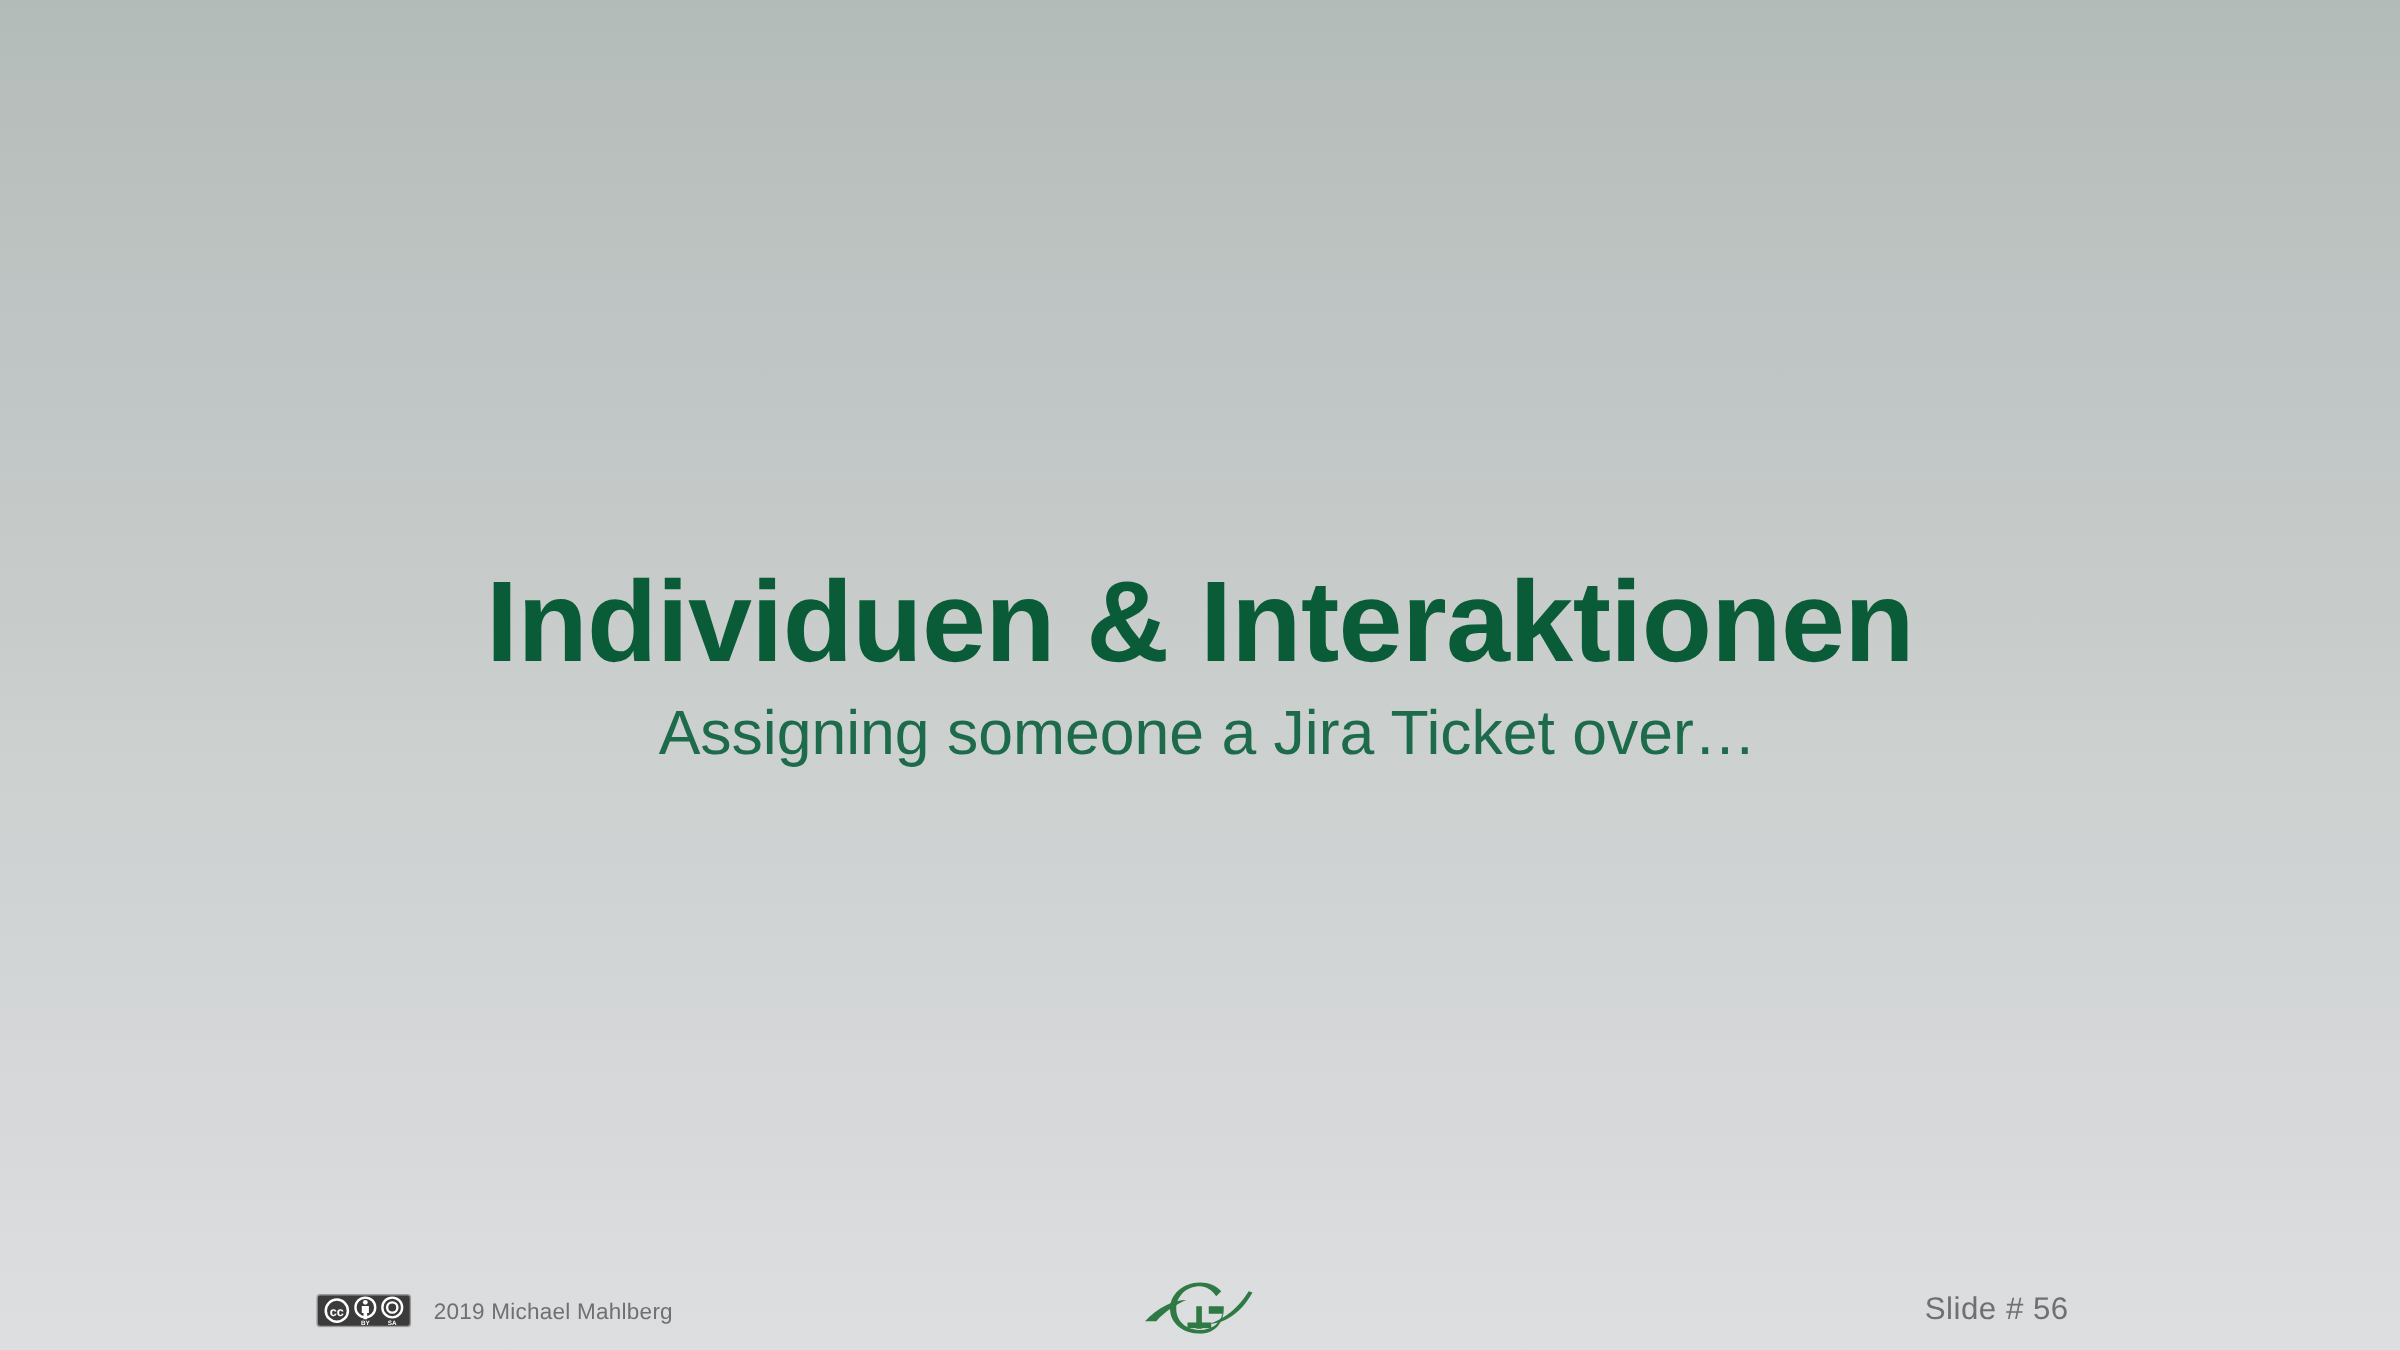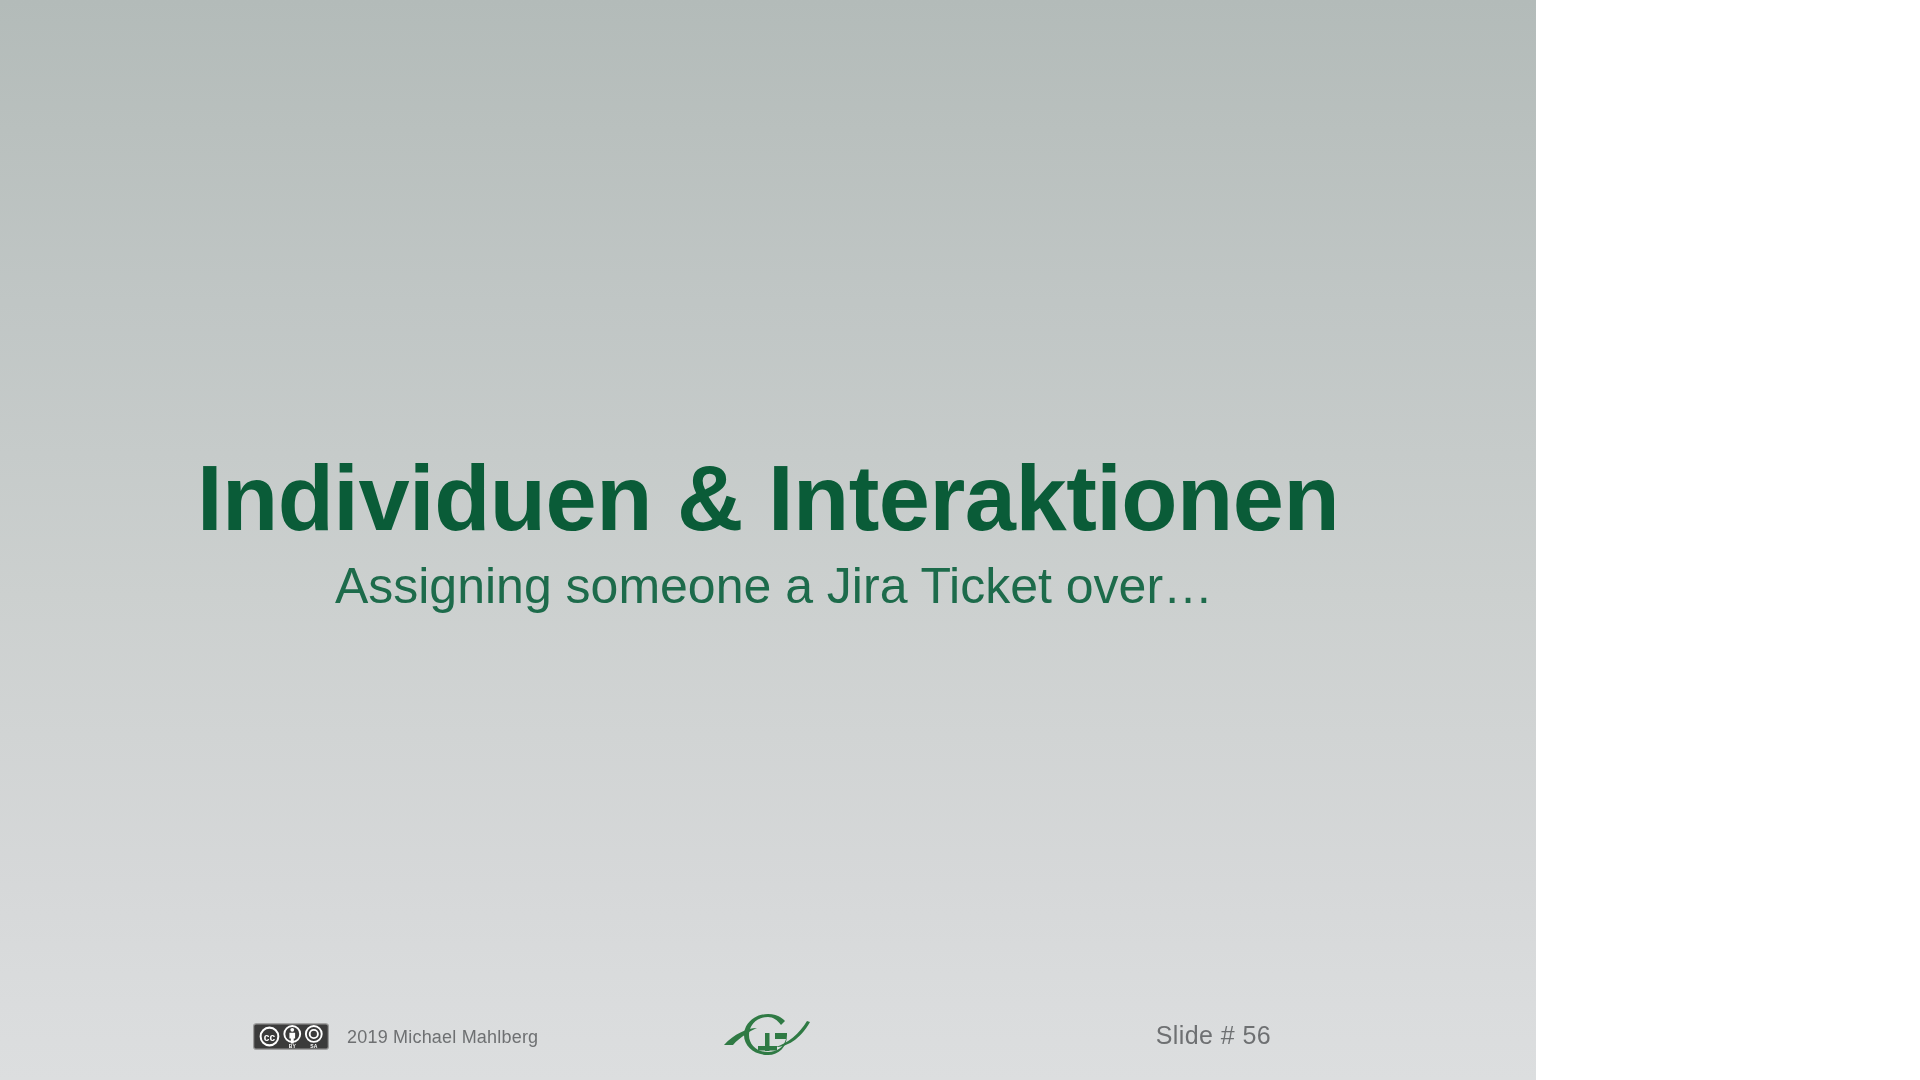--- a/index.html
+++ b/index.html
@@ -9,21 +9,21 @@
     height: 1080px;
     overflow: hidden;
   }
 
   body {
     font-family: "Liberation Sans", sans-serif;
   }
 
   #slide {
     position: relative;
-    width: 1536px;
+    width: 1920px;
     height: 1080px;
     background: linear-gradient(
       to bottom,
       #b3bbb9 0%,
       #b9c0be 12%,
       #c0c6c5 28%,
       #c6cbca 42%,
       #ccd0cf 55%,
       #d1d4d4 68%,
       #d6d8d9 82%,
@@ -62,21 +62,21 @@
     letter-spacing: 0px;
     color: #1d6b4b;
     white-space: nowrap;
   }
 
   
   #footer {
     position: absolute;
     left: 0;
     right: 0;
-    bottom: 12px;
+    bottom: 0;
     height: 78px;
   }
 
   #footer-left {
     position: absolute;
     left: 253px;
     bottom: 18px;
     display: flex;
     align-items: center;
     gap: 18px;

